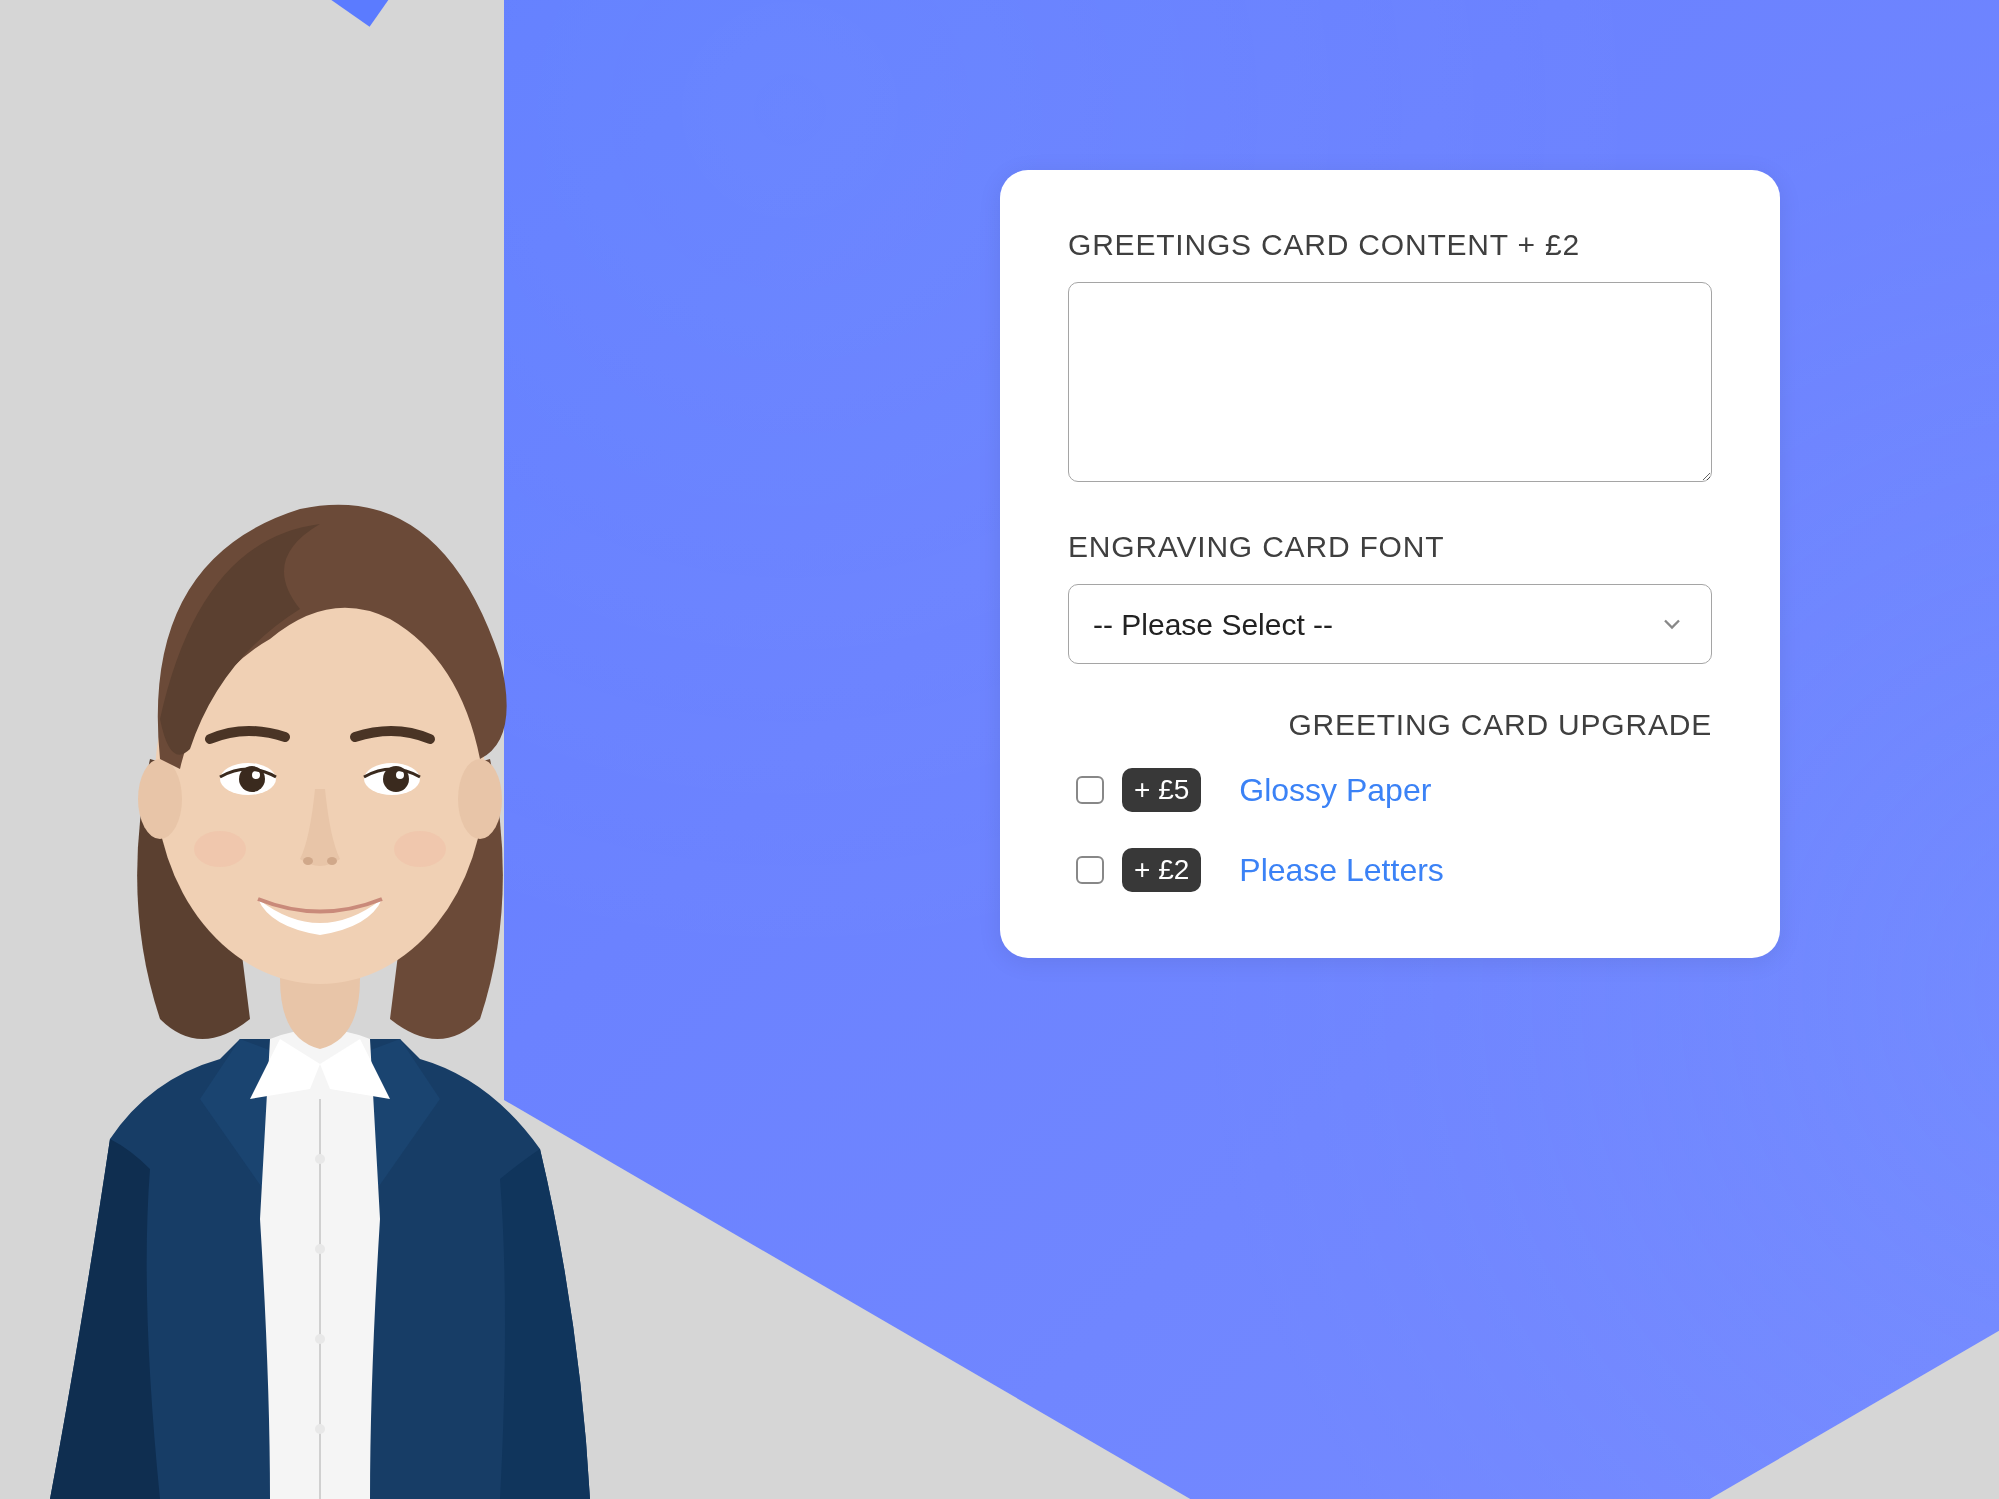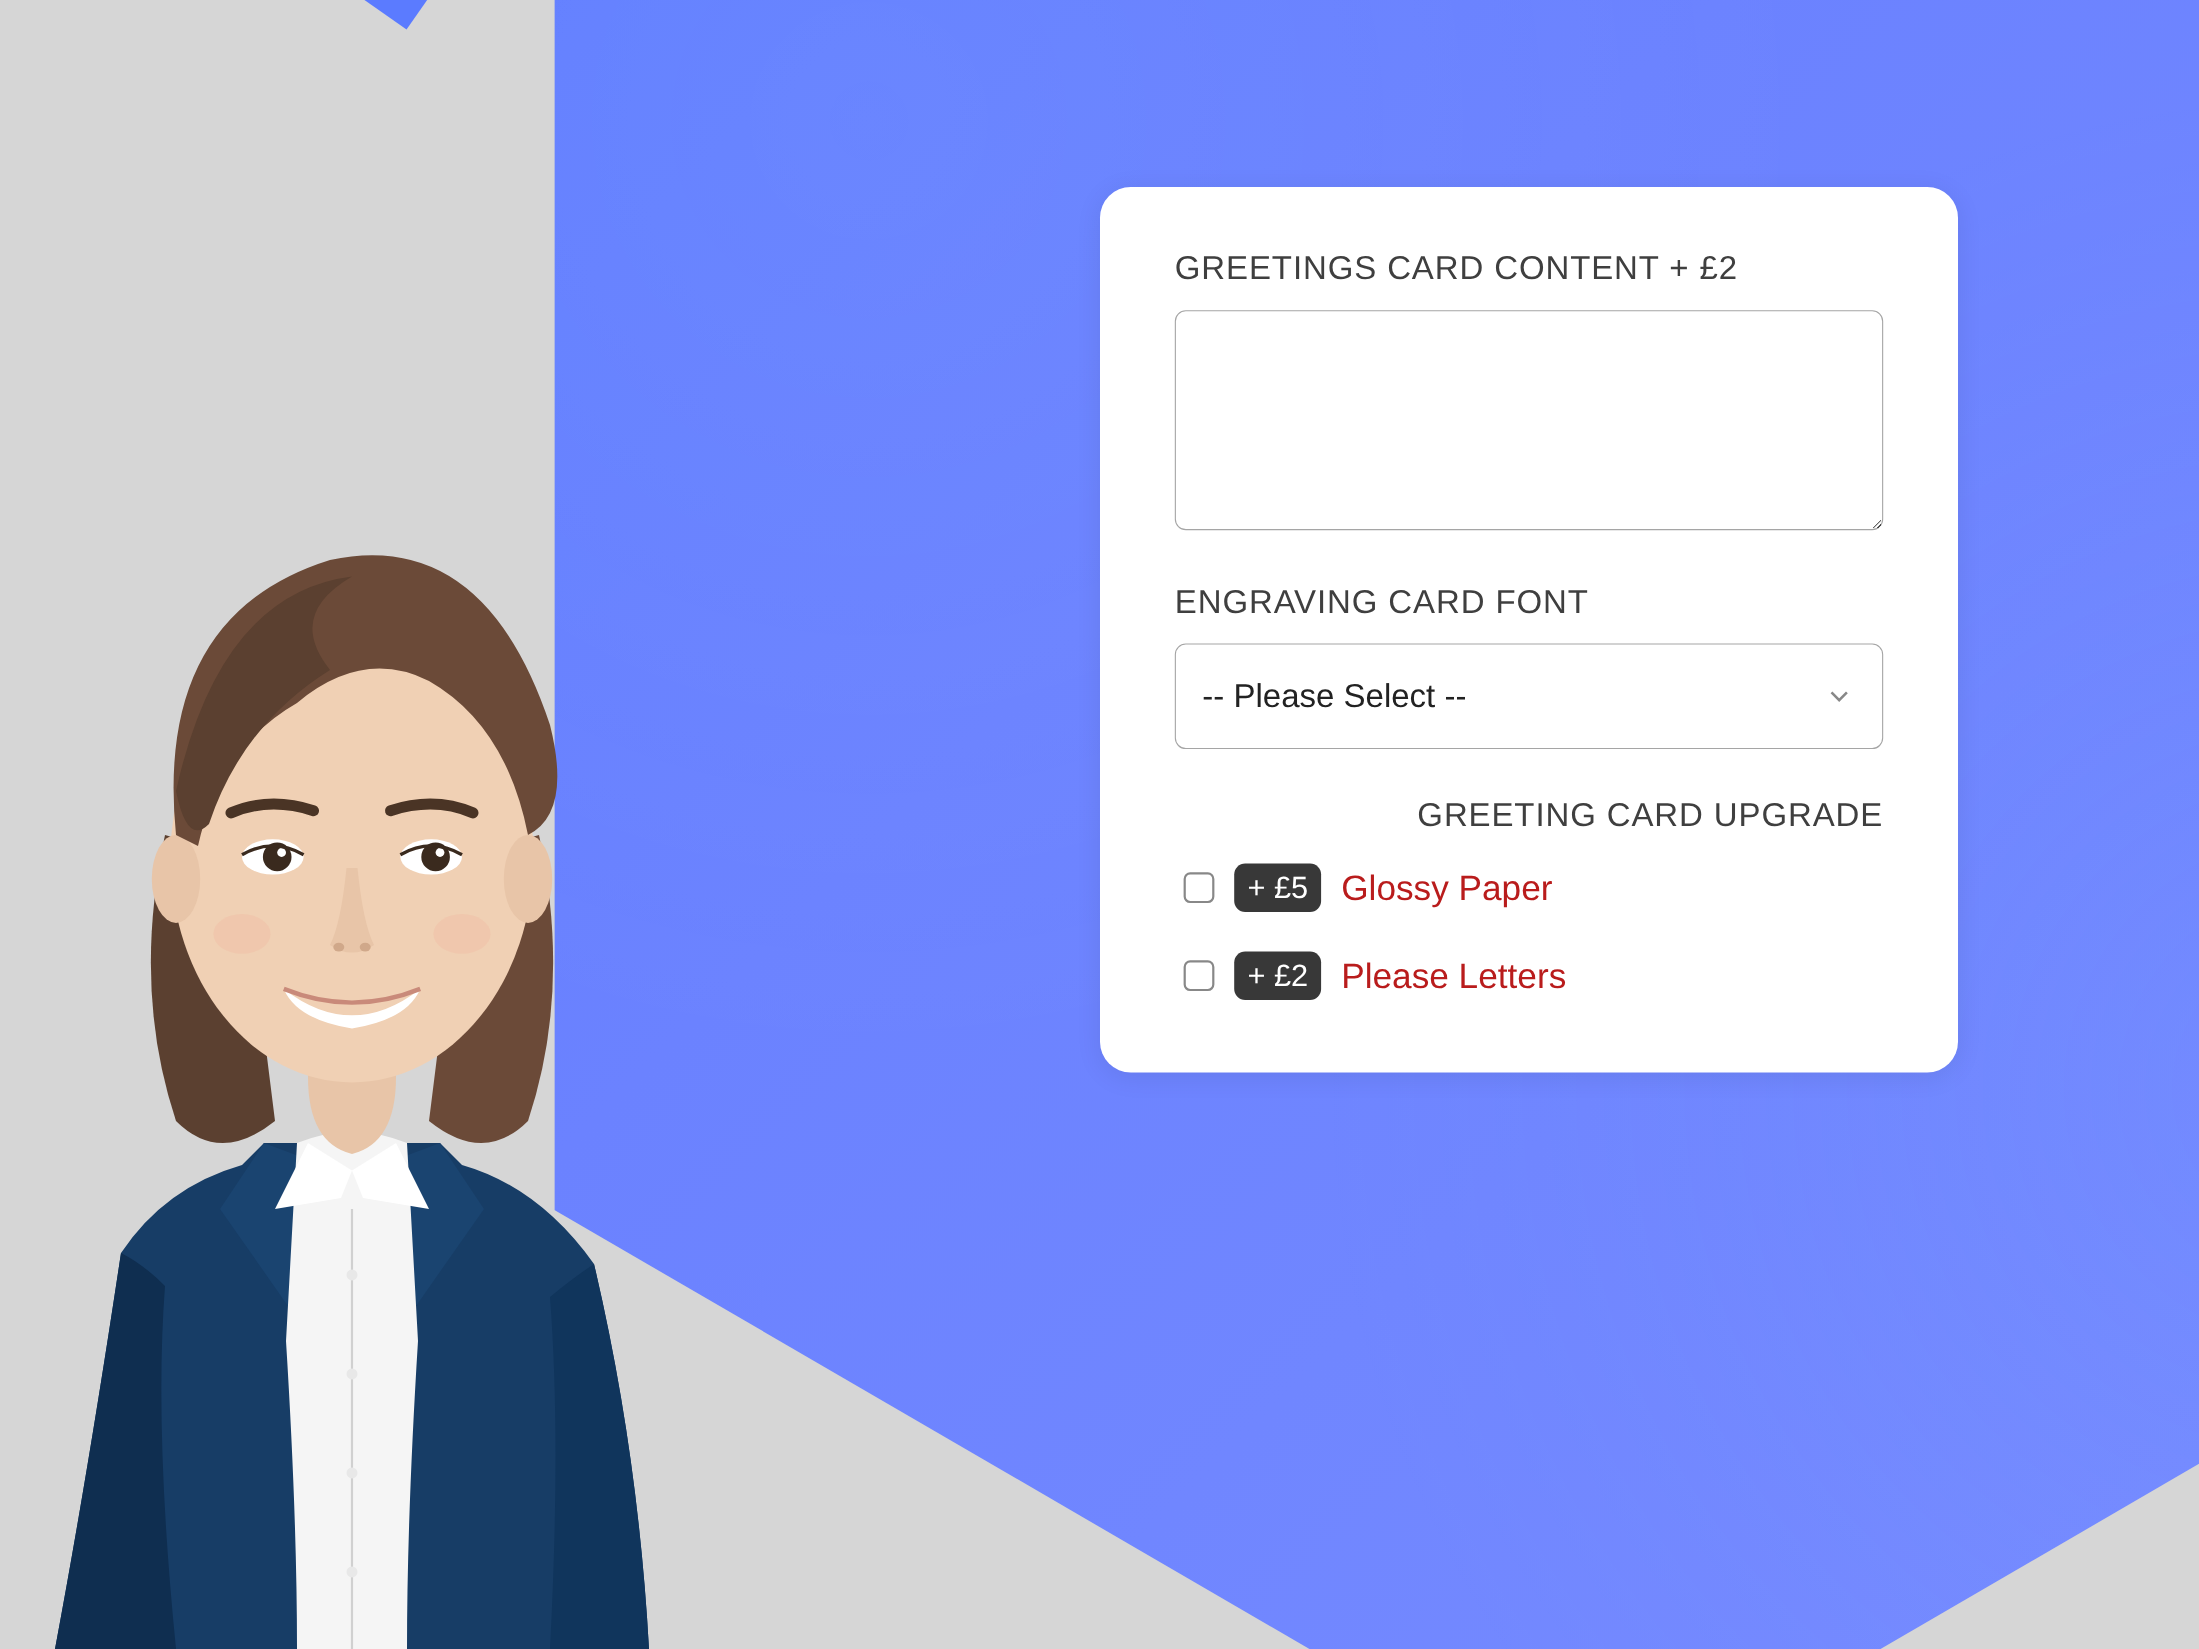--- a/index.html
+++ b/index.html
@@ -126,21 +126,21 @@
       background: #fff;
     }
 
     .select-wrapper {
       position: relative;
       width: 100%;
     }
 
     .select-input {
       width: 100%;
-      height: 96px;
+      height: 80px;
       border: 1.5px solid #a5a5a5;
       border-radius: 10px;
       padding: 0 60px 0 24px;
       font-size: 30px;
       font-family: inherit;
       appearance: none;
       background: #fff;
       color: #222;
       cursor: pointer;
     }
@@ -182,21 +182,22 @@
       color: #fff;
       border-radius: 10px;
       padding: 6px 12px;
       font-size: 28px;
       font-weight: 400;
       flex-shrink: 0;
     }
 
     .checkbox-label {
       font-size: 32px;
-      color: #b91c1c;
+      color: #3b82f6;
+      margin-left: 20px;
     }
 
     .upgrade-options {
       margin-top: 26px;
     }
   </style>
 </head>
 <body>
 
 <div class="diag-bar"></div>

